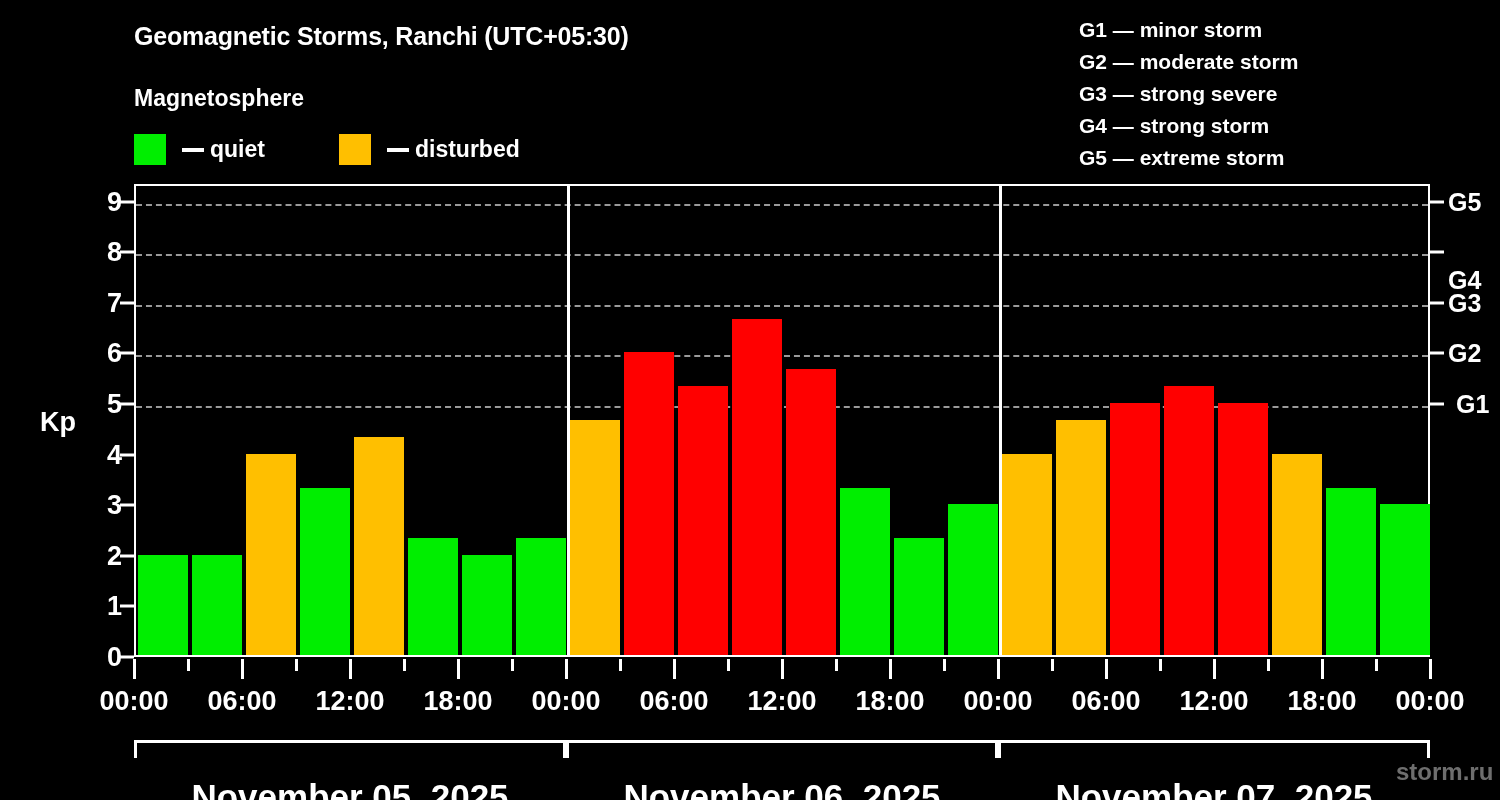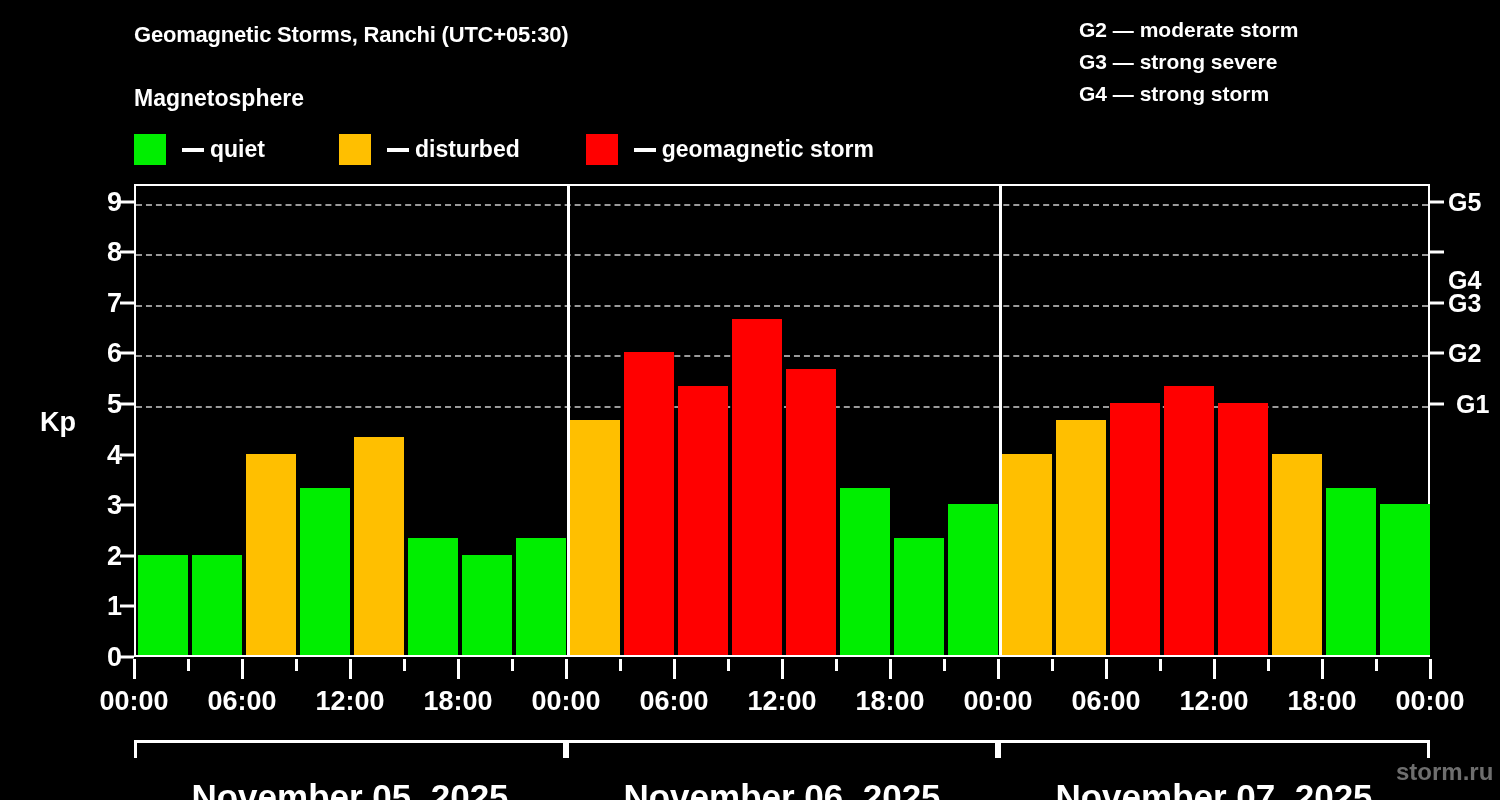--- a/index.html
+++ b/index.html
@@ -15,21 +15,21 @@
     overflow: hidden;
     font-family: "Liberation Sans", sans-serif;
     color: #ffffff;
   }
 
   
   #chart-title {
     position: absolute;
     left: 134px;
     top: 22px;
-    font-size: 22px;
+    font-size: 25px;
     font-weight: bold;
     letter-spacing: -0.2px;
     white-space: nowrap;
   }
   #magnetosphere-label {
     position: absolute;
     left: 134px;
     top: 85px;
     font-size: 23px;
     font-weight: bold;
@@ -221,31 +221,28 @@
         <span class="legend-dash"></span>
         <span class="legend-text">quiet</span>
       </div>
       <span class="legend-gap-a"></span>
       <div class="legend-entry">
         <span class="legend-swatch" style="background: rgb(255, 191, 0);"></span>
         <span class="legend-dash"></span>
         <span class="legend-text">disturbed</span>
       </div>
       <span class="legend-gap-b"></span>
-      <div class="legend-entry">
-        <span class="legend-swatch" style="background: rgb(255, 0, 0);"></span>
-        <span class="legend-dash"></span>
-        <span class="legend-text">geomagnetic storm</span>
-      </div>
     </div>
 
   <div id="g-legend">
+      <div class="g-row">G1 — minor storm</div>
       <div class="g-row">G2 — moderate storm</div>
       <div class="g-row">G3 — strong severe</div>
       <div class="g-row">G4 — strong storm</div>
+      <div class="g-row">G5 — extreme storm</div>
     </div>
 
   <div id="plot-frame">
     <div id="grid-layer">
         <div class="gridline" style="top: 220.059px;"></div>
         <div class="gridline" style="top: 169.471px;"></div>
         <div class="gridline" style="top: 118.882px;"></div>
         <div class="gridline" style="top: 68.2941px;"></div>
         <div class="gridline" style="top: 17.7059px;"></div>
       </div>

